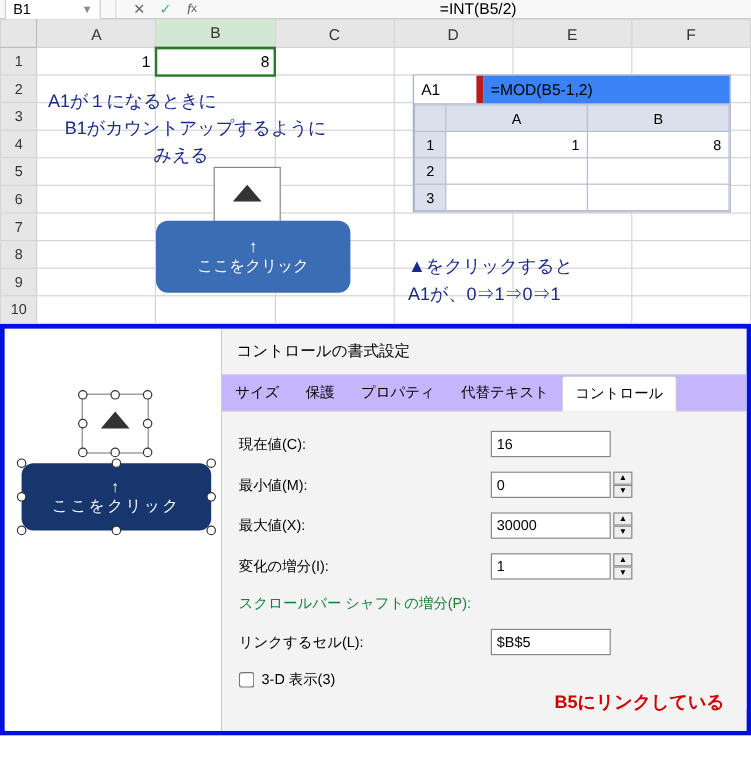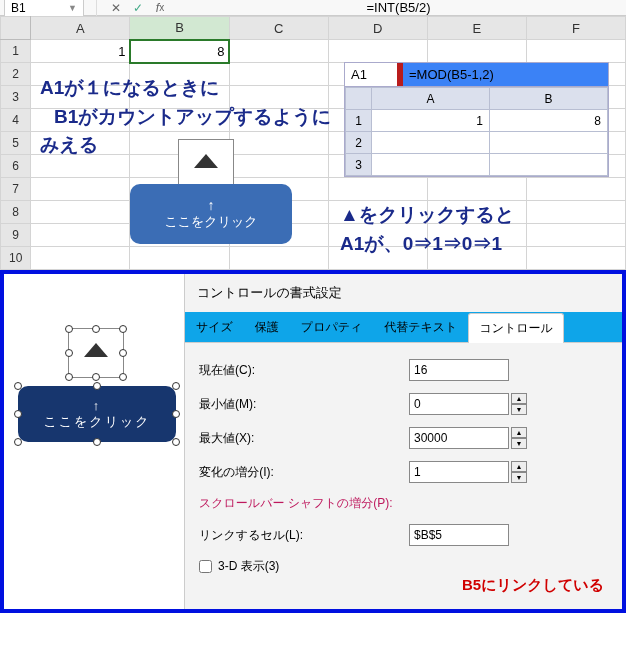--- a/index.html
+++ b/index.html
@@ -20,23 +20,23 @@
   .grid th, .grid td { border: 1px solid #d4d4d4; height: 23px; font-weight: normal; }
   .grid .corner { width: 30px; background: #e6e6e6; border-right: 1px solid #bbb; border-bottom: 1px solid #bbb; }
   .grid thead th { background: #e6e6e6; width: 98px; text-align: center; font-size: 13px; color: #333; }
   .grid thead th.sel { background: #d2e8d2; border-bottom: 2px solid #2a7a2a; }
   .grid tbody th { background: #e6e6e6; width: 30px; text-align: center; font-size: 12px; color: #333; }
   .grid td { padding: 0 4px; text-align: right; font-size: 13px; }
   .grid td.selected { outline: 2px solid #2a7a2a; outline-offset: -1px; }
   
   
   .overlay { position: absolute; top: 28px; left: 0; width: 100%; height: 260px; pointer-events: none; }
-  .note { position: absolute; color: #1a2a8a; font-size: 19px; font-weight: bold; line-height: 1.5; }
+  .note { position: absolute; color: #1a2a8a; font-size: 15px; font-weight: normal; line-height: 1.5; }
   .note1 { top: 30px; left: 40px; }
-  .note2 { top: 157px; left: 340px; }
+  .note2 { top: 168px; left: 340px; }
   
   
   .spinner-ctrl { position: absolute; top: 95px; left: 178px; width: 56px; height: 50px; background: #fff; border: 1px solid #888; pointer-events: auto; }
   .spinner-ctrl .tri { position: absolute; top: 14px; left: 50%; transform: translateX(-50%); width: 0; height: 0; border-left: 12px solid transparent; border-right: 12px solid transparent; border-bottom: 14px solid #333; }
   
   
   .callout { position: absolute; top: 140px; left: 130px; width: 162px; height: 60px; background: #3b6db5; border-radius: 10px; color: #fff; display: flex; flex-direction: column; align-items: center; justify-content: center; font-size: 13px; pointer-events: auto; }
   .callout .arrow-up { font-size: 14px; }
   
   
@@ -58,27 +58,27 @@
   .sel-spinner .tri { position: absolute; top: 14px; left: 50%; transform: translateX(-50%); width: 0; height: 0; border-left: 12px solid transparent; border-right: 12px solid transparent; border-bottom: 14px solid #333; }
   .handle { position: absolute; width: 8px; height: 8px; background: #fff; border: 1px solid #333; border-radius: 50%; }
   .h1{top:-4px;left:-4px}.h2{top:-4px;left:50%;margin-left:-4px}.h3{top:-4px;right:-4px}
   .h4{top:50%;left:-4px;margin-top:-4px}.h5{top:50%;right:-4px;margin-top:-4px}
   .h6{bottom:-4px;left:-4px}.h7{bottom:-4px;left:50%;margin-left:-4px}.h8{bottom:-4px;right:-4px}
   
   .sel-callout { position: absolute; top: 112px; left: 14px; width: 158px; height: 56px; background: #17366e; border-radius: 10px; color: #fff; display: flex; flex-direction: column; align-items: center; justify-content: center; font-size: 13px; letter-spacing: 2px; }
   
   .dialog { flex: 1; background: #f3f3f3; border-left: 1px solid #ccc; padding: 0; }
   .dlg-title { padding: 10px 12px; font-size: 13px; }
-  .tabs { display: flex; border-bottom: 1px solid #ccc; background: #0ea5e9; }
+  .tabs { display: flex; border-bottom: 1px solid #ccc; background: #c4b5fd; }
   .tab { padding: 6px 10px; font-size: 12px; border: 1px solid transparent; border-bottom: none; cursor: pointer; }
   .tab.active { background: #fff; border-color: #ccc; border-radius: 3px 3px 0 0; position: relative; top: 1px; }
   .dlg-body { padding: 16px 14px; background: #f3f3f3; }
   .form-row { display: flex; align-items: center; margin-bottom: 12px; }
   .form-row label { width: 210px; font-size: 12px; }
-  .form-row.disabled { color: #be185d; }
+  .form-row.disabled { color: #15803d; }
   .form-input { width: 100px; height: 22px; border: 1px solid #888; padding: 0 4px; font-size: 12px; background: #fff; }
   .spin-btns { display: flex; flex-direction: column; margin-left: 2px; }
   .spin-btn { width: 16px; height: 11px; border: 1px solid #888; background: #eee; font-size: 7px; display: flex; align-items: center; justify-content: center; cursor: pointer; }
   .checkbox-row { display: flex; align-items: center; gap: 6px; margin-top: 8px; }
   .red-note { position: absolute; bottom: 14px; right: 18px; color: #d00000; font-size: 15px; font-weight: bold; }
 </style>
 </head>
 <body>
 
 <div class="formula-bar">
@@ -200,21 +200,21 @@
           <td></td>
           <td></td>
         </tr>
   </tbody>
 </table>
 
 <div class="overlay">
   <div class="note note1">
     <div>A1が１になるときに</div>
     <div style="padding-left:14px">B1がカウントアップするように</div>
-    <div style="text-align:left;padding-right:10px">みえる</div>
+    <div style="text-align:center;padding-right:10px">みえる</div>
   </div>
   <div class="note note2">
     <div>▲をクリックすると</div>
     <div>A1が、0⇒1⇒0⇒1</div>
   </div>
 
   <div class="spinner-ctrl">
     <div class="tri"></div>
   </div>
   <div class="callout">

